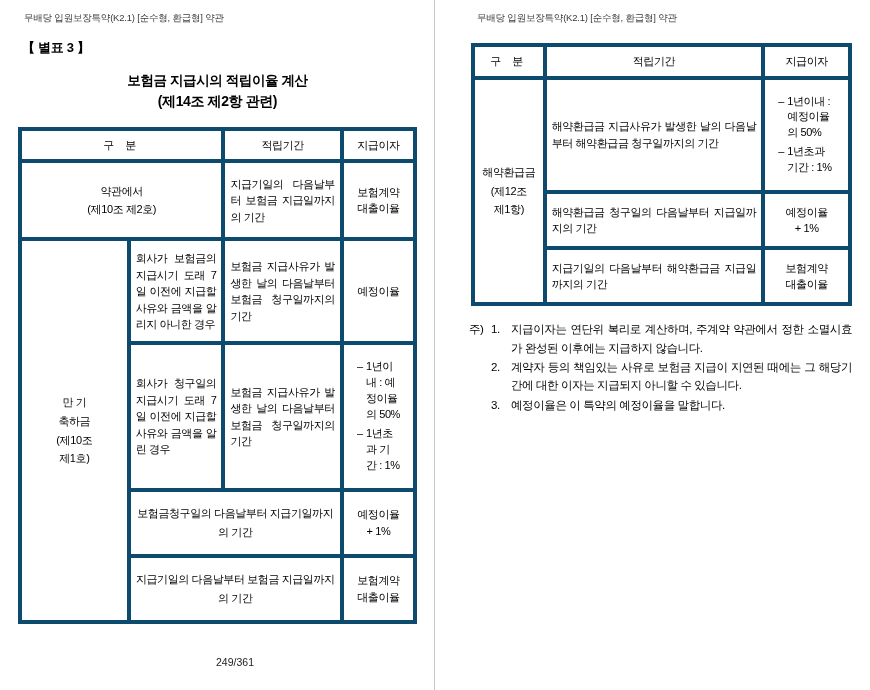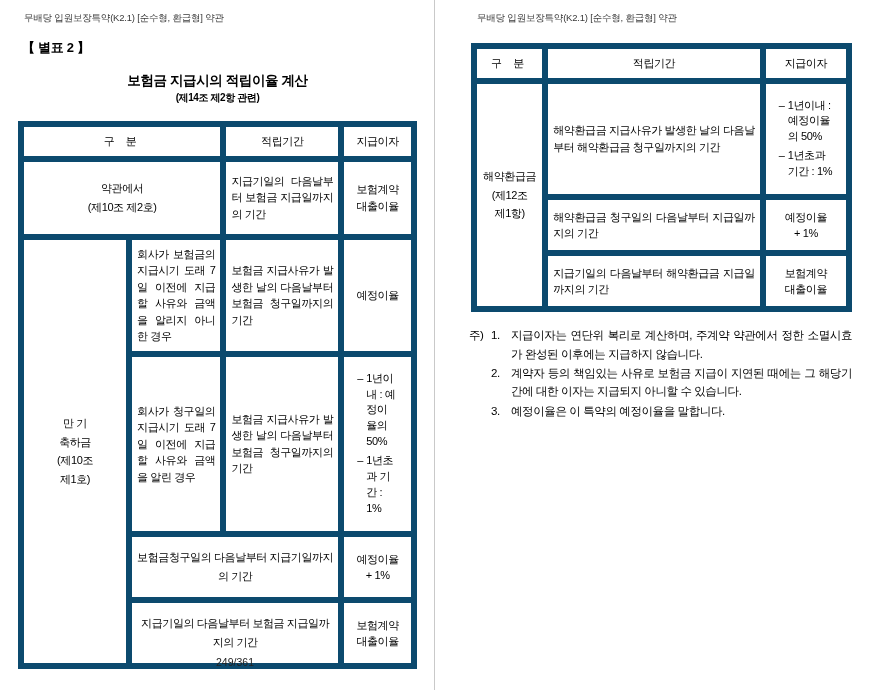--- a/index.html
+++ b/index.html
@@ -45,29 +45,29 @@
     letter-spacing: -0.3px;
   }
   .doc-title {
     text-align: center;
     font-size: 13.5px;
     font-weight: bold;
     line-height: 1.45;
     letter-spacing: -0.4px;
     margin: 0 0 16px 0;
   }
-  .doc-title .sub { font-size: 10px; }
+  .doc-title .sub { font-size: 14px; }
 
   table.grid {
     border-collapse: collapse;
     width: 100%;
     table-layout: fixed;
   }
   table.grid td, table.grid th {
-    border: 6px solid #0c4a6e;
+    border: 4px solid #0c4a6e;
     padding: 6px 5px;
     font-size: 11px;
     line-height: 1.5;
     vertical-align: middle;
     letter-spacing: -0.4px;
     font-weight: normal;
   }
   .hdr { text-align: center; font-weight: bold; font-size: 12px; padding: 9px 4px; }
   .hdr.spaced { letter-spacing: 4px; }
   .c { text-align: center; }
@@ -114,21 +114,21 @@
   .page-right .notes { margin-left: 14px; }
 </style>
 </head>
 <body>
 
 <div class="spread">
 
   <div class="page page-left">
     <div class="running-head">무배당 입원보장특약(K2.1) [순수형, 환급형] 약관</div>
 
-    <div class="annex-label">【 별표 2 】</div>
+    <div class="annex-label">【 별표 3 】</div>
 
     <div class="doc-title">
       <div>보험금 지급시의 적립이율 계산</div>
       <div class="sub">(제14조 제2항 관련)</div>
     </div>
 
     <table class="grid">
       <colgroup>
         <col style="width:27.5%">
         <col style="width:24%">

